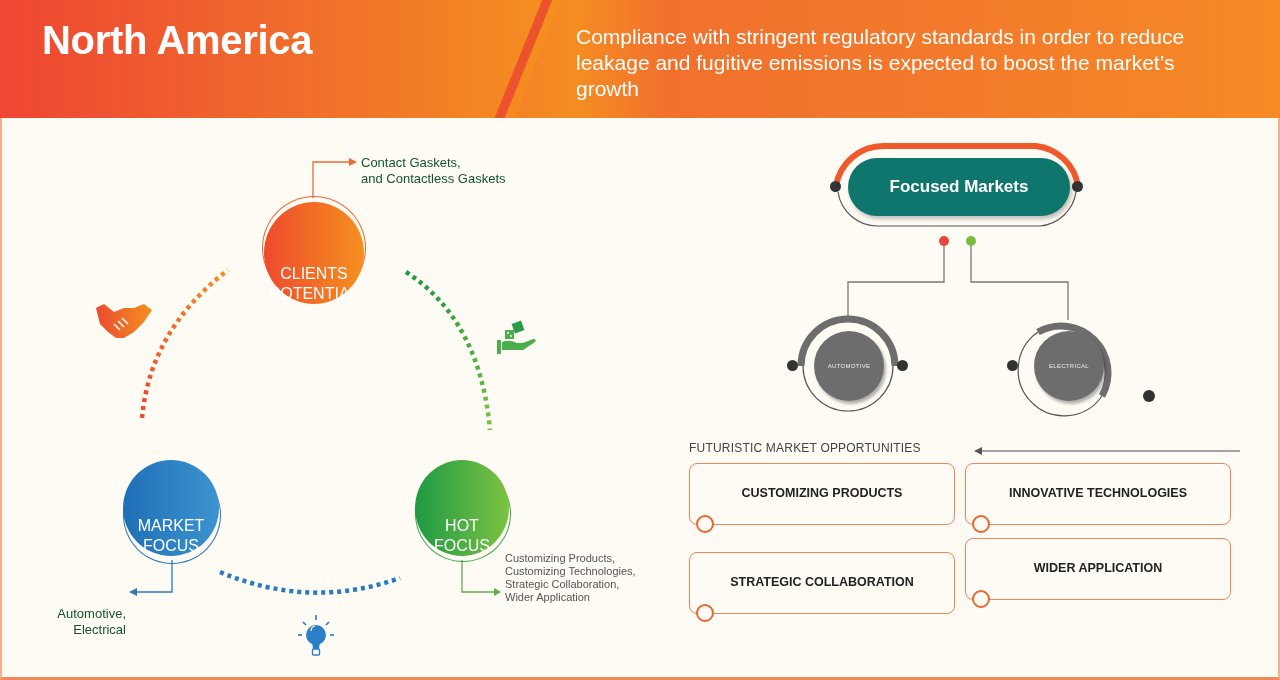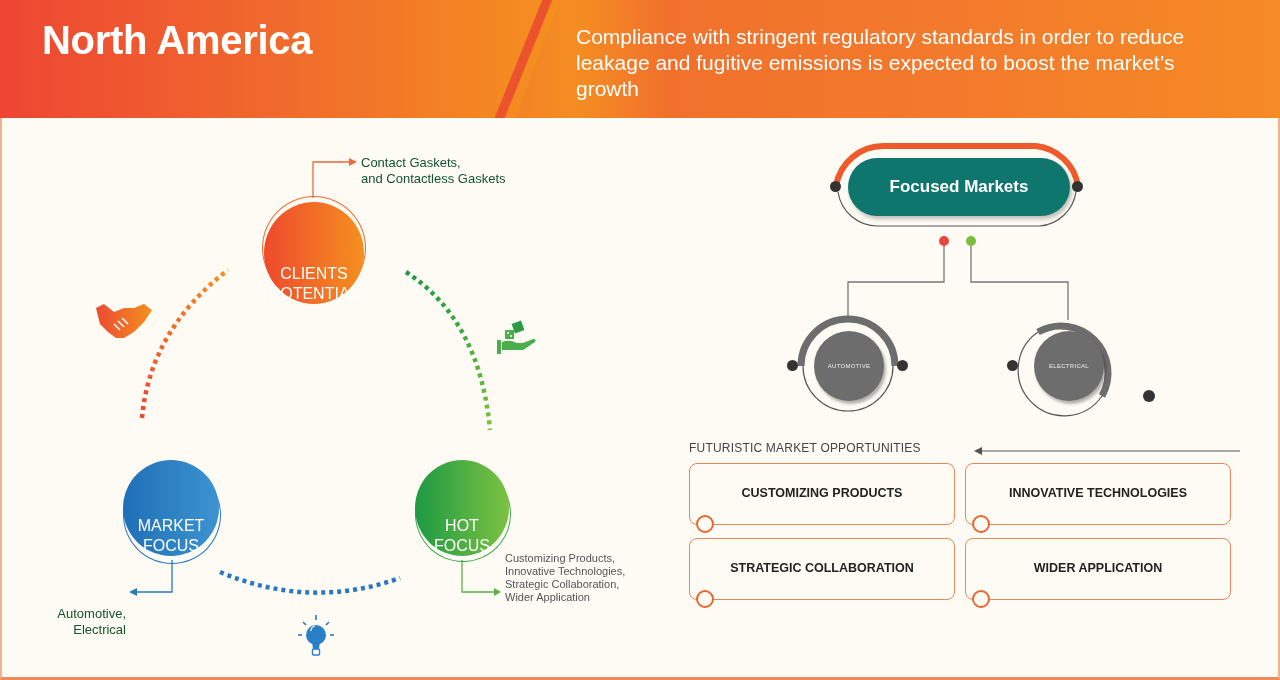--- a/index.html
+++ b/index.html
@@ -128,21 +128,21 @@
 
 <div class="ring" style="left:415px;top:466px;width:96px;height:96px;border-bottom:1.5px solid #3aa548;border-left:1.5px solid #3aa548;border-right:1.5px solid #3aa548;border-top:1.5px solid transparent;"></div>
 <div class="circle" style="left:415px;top:460px;width:94px;height:96px;background:linear-gradient(90deg,#1e9a44,#7cc242);">
   <div>
     <div>HOT</div>
     <div>FOCUS</div>
   </div>
 </div>
 <div class="anno-sm" style="left:505px;top:552px;">
   <div>Customizing Products,</div>
-  <div>Innovative Technologies,</div>
+  <div>Customizing Technologies,</div>
   <div>Strategic Collaboration,</div>
   <div>Wider Application</div>
 </div>
 
 <svg style="position:absolute;left:94px;top:302px" width="60" height="40" viewBox="0 0 60 40">
   <defs>
       <linearGradient id="hs" x1="0" x2="1">
         <stop offset="0" stop-color="#ea4a32"></stop>
         <stop offset="1" stop-color="#f5901f"></stop>
       </linearGradient>
@@ -195,20 +195,20 @@
 <div class="fmo-title">FUTURISTIC MARKET OPPORTUNITIES</div>
 
 <div class="opp" style="left:689px;top:463px;">
   <span>CUSTOMIZING PRODUCTS</span>
   <span class="knob"></span>
 </div>
 <div class="opp" style="left:965px;top:463px;text-align:center;">
   <span>INNOVATIVE TECHNOLOGIES</span>
   <span class="knob"></span>
 </div>
-<div class="opp" style="left:689px;top:538px;">
+<div class="opp" style="left:689px;top:552px;">
   <span>STRATEGIC COLLABORATION</span>
   <span class="knob"></span>
 </div>
 <div class="opp" style="left:965px;top:538px;">
   <span>WIDER APPLICATION</span>
   <span class="knob"></span>
 </div>
 
 </body></html>

